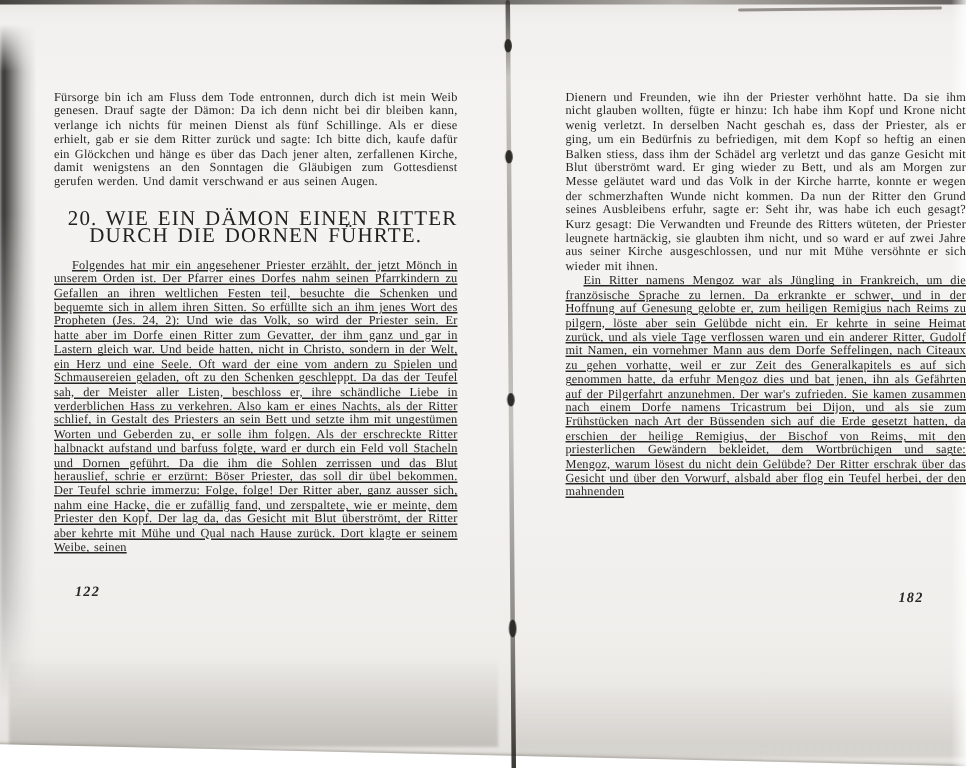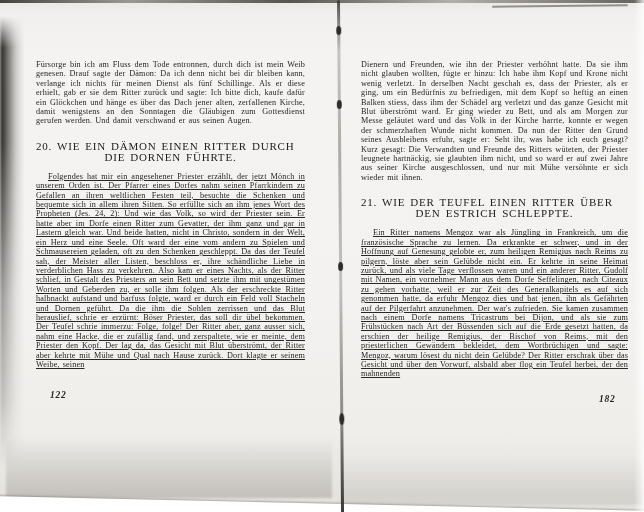--- a/index.html
+++ b/index.html
@@ -91,27 +91,27 @@
     position: absolute;
     top: 60px;
     color: #282623;
     font-size: 8.2px;
     line-height: 9.4px;
     text-align: justify;
     letter-spacing: 0.15px;
     word-spacing: 0.8px;
   }
   .page-col.left  { left: 36px;  width: 269px; }
-  .page-col.right { left: 361px; width: 267px; }
+  .page-col.right { left: 377px; width: 267px; }
   .page-col p { margin: 0; }
   .page-col p.indent { text-indent: 12px; text-decoration: underline; }
   .section-heading {
     margin: 15px 0 9px 0;
-    text-align: left;
-    font-size: 11px;
+    text-align: right;
+    font-size: 14px;
     line-height: 11px;
     letter-spacing: 0.8px;
     word-spacing: 1.5px;
     font-weight: normal;
     color: #232120;
     text-align-last: center;
   }
   .page-number {
     position: absolute;
     font-size: 9.5px;
@@ -144,20 +144,19 @@
   </div>
 
   <div class="page-col left">
     <p>Fürsorge bin ich am Fluss dem Tode entronnen, durch dich ist mein Weib genesen. Drauf sagte der Dämon: Da ich denn nicht bei dir bleiben kann, verlange ich nichts für meinen Dienst als fünf Schillinge. Als er diese erhielt, gab er sie dem Ritter zurück und sagte: Ich bitte dich, kaufe dafür ein Glöckchen und hänge es über das Dach jener alten, zerfallenen Kirche, damit wenigstens an den Sonntagen die Gläubigen zum Gottesdienst gerufen werden. Und damit verschwand er aus seinen Augen.</p>
     <h2 class="section-heading">20. WIE EIN DÄMON EINEN RITTER DURCH DIE DORNEN FÜHRTE.</h2>
     <p class="indent">Folgendes hat mir ein angesehener Priester erzählt, der jetzt Mönch in unserem Orden ist. Der Pfarrer eines Dorfes nahm seinen Pfarrkindern zu Gefallen an ihren weltlichen Festen teil, besuchte die Schenken und bequemte sich in allem ihren Sitten. So erfüllte sich an ihm jenes Wort des Propheten (Jes. 24, 2): Und wie das Volk, so wird der Priester sein. Er hatte aber im Dorfe einen Ritter zum Gevatter, der ihm ganz und gar in Lastern gleich war. Und beide hatten, nicht in Christo, sondern in der Welt, ein Herz und eine Seele. Oft ward der eine vom andern zu Spielen und Schmausereien geladen, oft zu den Schenken geschleppt. Da das der Teufel sah, der Meister aller Listen, beschloss er, ihre schändliche Liebe in verderblichen Hass zu verkehren. Also kam er eines Nachts, als der Ritter schlief, in Gestalt des Priesters an sein Bett und setzte ihm mit ungestümen Worten und Geberden zu, er solle ihm folgen. Als der erschreckte Ritter halbnackt aufstand und barfuss folgte, ward er durch ein Feld voll Stacheln und Dornen geführt. Da die ihm die Sohlen zerrissen und das Blut herauslief, schrie er erzürnt: Böser Priester, das soll dir übel bekommen. Der Teufel schrie immerzu: Folge, folge! Der Ritter aber, ganz ausser sich, nahm eine Hacke, die er zufällig fand, und zerspaltete, wie er meinte, dem Priester den Kopf. Der lag da, das Gesicht mit Blut überströmt, der Ritter aber kehrte mit Mühe und Qual nach Hause zurück. Dort klagte er seinem Weibe, seinen</p>
   </div>
 
   <div class="page-col right">
     <p>Dienern und Freunden, wie ihn der Priester verhöhnt hatte. Da sie ihm nicht glauben wollten, fügte er hinzu: Ich habe ihm Kopf und Krone nicht wenig verletzt. In derselben Nacht geschah es, dass der Priester, als er ging, um ein Bedürfnis zu befriedigen, mit dem Kopf so heftig an einen Balken stiess, dass ihm der Schädel arg verletzt und das ganze Gesicht mit Blut überströmt ward. Er ging wieder zu Bett, und als am Morgen zur Messe geläutet ward und das Volk in der Kirche harrte, konnte er wegen der schmerzhaften Wunde nicht kommen. Da nun der Ritter den Grund seines Ausbleibens erfuhr, sagte er: Seht ihr, was habe ich euch gesagt? Kurz gesagt: Die Verwandten und Freunde des Ritters wüteten, der Priester leugnete hartnäckig, sie glaubten ihm nicht, und so ward er auf zwei Jahre aus seiner Kirche ausgeschlossen, und nur mit Mühe versöhnte er sich wieder mit ihnen.</p>
-    <h2 class="section-heading">21. WIE DER TEUFEL EINEN RITTER ÜBER DEN ESTRICH SCHLEPPTE.</h2>
     <p class="indent">Ein Ritter namens Mengoz war als Jüngling in Frankreich, um die französische Sprache zu lernen. Da erkrankte er schwer, und in der Hoffnung auf Genesung gelobte er, zum heiligen Remigius nach Reims zu pilgern, löste aber sein Gelübde nicht ein. Er kehrte in seine Heimat zurück, und als viele Tage verflossen waren und ein anderer Ritter, Gudolf mit Namen, ein vornehmer Mann aus dem Dorfe Seffelingen, nach Citeaux zu gehen vorhatte, weil er zur Zeit des Generalkapitels es auf sich genommen hatte, da erfuhr Mengoz dies und bat jenen, ihn als Gefährten auf der Pilgerfahrt anzunehmen. Der war's zufrieden. Sie kamen zusammen nach einem Dorfe namens Tricastrum bei Dijon, und als sie zum Frühstücken nach Art der Büssenden sich auf die Erde gesetzt hatten, da erschien der heilige Remigius, der Bischof von Reims, mit den priesterlichen Gewändern bekleidet, dem Wortbrüchigen und sagte: Mengoz, warum lösest du nicht dein Gelübde? Der Ritter erschrak über das Gesicht und über den Vorwurf, alsbald aber flog ein Teufel herbei, der den mahnenden</p>
   </div>
 
   <div class="page-number pn-left">122</div>
   <div class="page-number pn-right">182</div>
 
 </div>
 
 </body></html>

